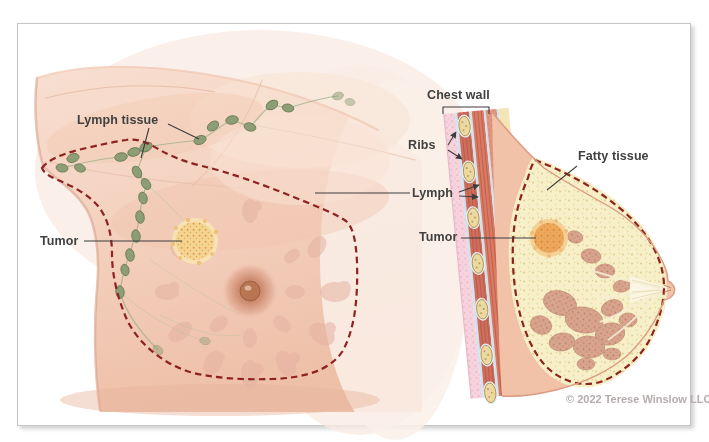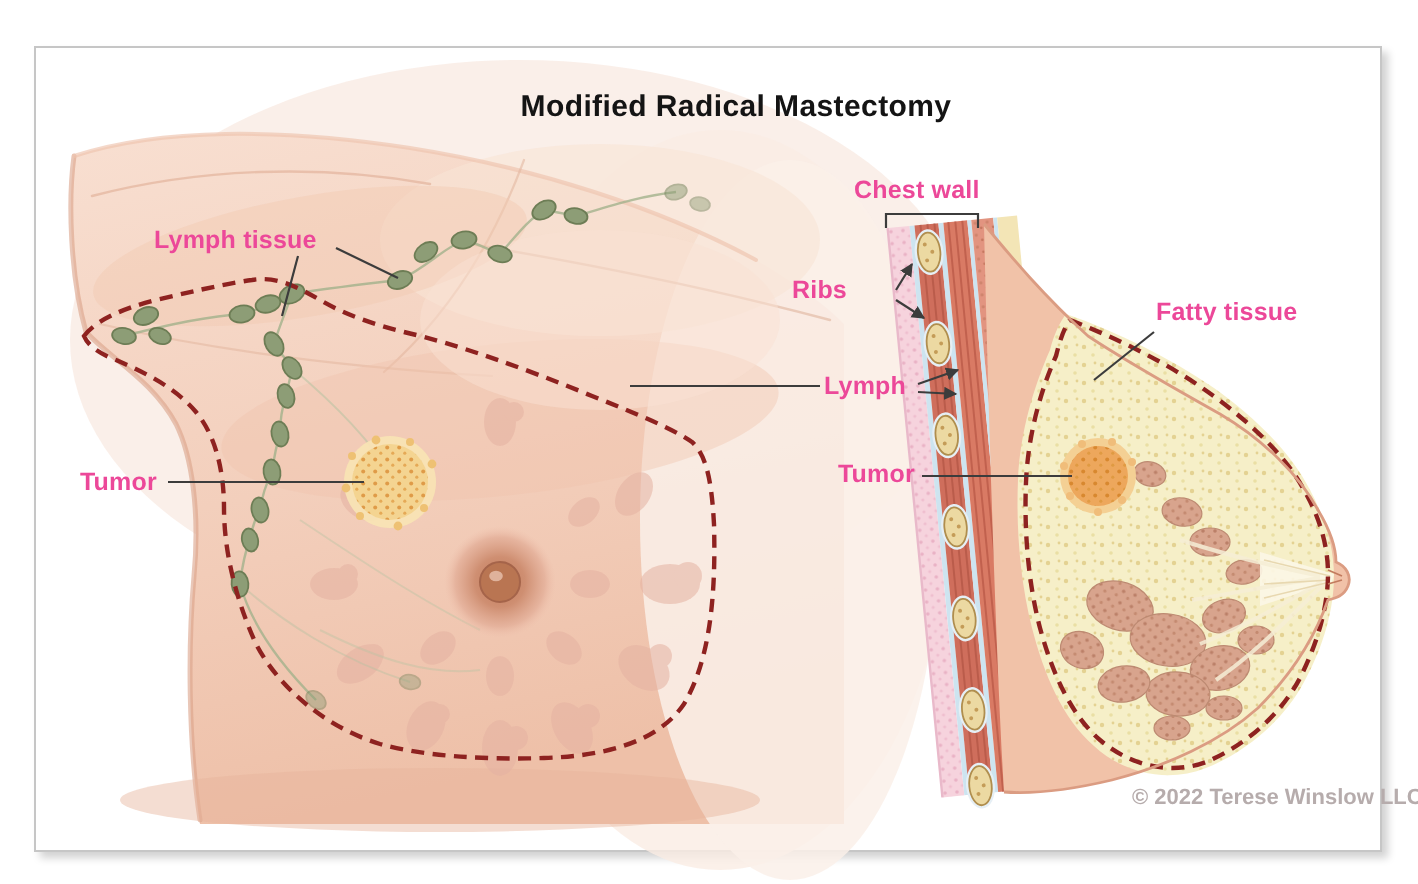--- a/index.html
+++ b/index.html
@@ -11,21 +11,21 @@
     position:absolute;left:17px;top:23px;width:672px;height:401px;
     background:#ffffff;border:1px solid #c6c6c6;
     box-shadow:3px 3px 4px rgba(0,0,0,0.18);
   }
   svg.art{position:absolute;left:0;top:0;width:709px;height:442px;}
   .title{
     position:absolute;left:368px;top:45px;transform:translateX(-50%);
     font-size:15px;font-weight:bold;color:#141414;white-space:nowrap;letter-spacing:.2px;
   }
   .lbl{
-    position:absolute;font-size:12.5px;font-weight:bold;color:#ec4899;
+    position:absolute;font-size:12.5px;font-weight:bold;color:#404040;
     white-space:nowrap;letter-spacing:.1px;
   }
   .credit{
     position:absolute;left:566px;top:393px;font-size:11px;color:#b6acac;white-space:nowrap;font-weight:bold;
   }
 </style>
 </head>
 <body>
 
 <div id="stage">
@@ -316,24 +316,23 @@
       <path d="M448,145 L456,132" marker-end="url(#arr)"></path>
       <path d="M448,150 L462,159" marker-end="url(#arr)"></path>
       <path d="M410,193 L315,193"></path>
       <path d="M459,192 L479,185" marker-end="url(#arr)"></path>
       <path d="M459,196 L478,197" marker-end="url(#arr)"></path>
       <path d="M461,238 L536,238"></path>
       <path d="M577,166 L547,190"></path>
     </g>
   </svg>
 
-  <div class="title">Modified Radical Mastectomy</div>
 
   <div class="lbl" style="left:77px;top:113px">Lymph tissue</div>
   <div class="lbl" style="left:40px;top:234px">Tumor</div>
   <div class="lbl" style="left:427px;top:88px">Chest wall</div>
-  <div class="lbl" style="left:396px;top:138px">Ribs</div>
+  <div class="lbl" style="left:408px;top:138px">Ribs</div>
   <div class="lbl" style="left:412px;top:186px">Lymph</div>
   <div class="lbl" style="left:419px;top:230px">Tumor</div>
   <div class="lbl" style="left:578px;top:149px">Fatty tissue</div>
 
   <div class="credit">© 2022 Terese Winslow LLC</div>
 </div>
 
 </body></html>

